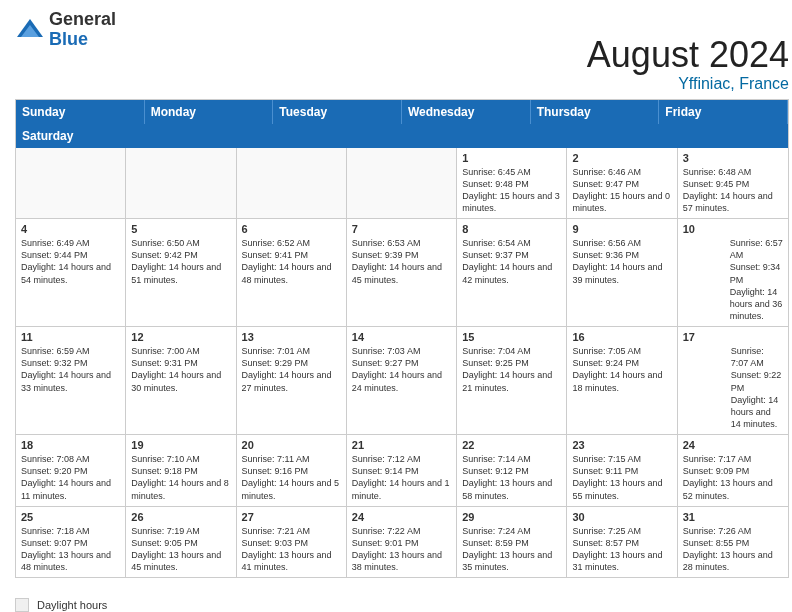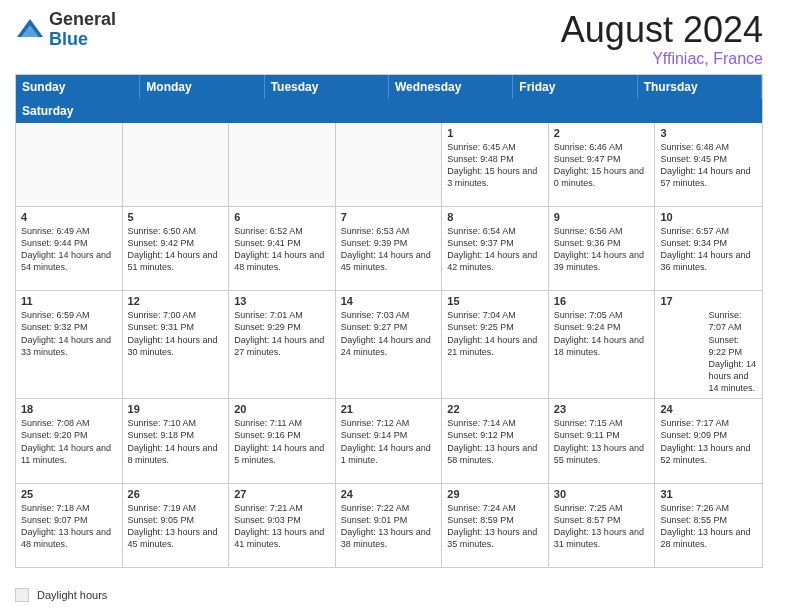--- a/index.html
+++ b/index.html
@@ -6,21 +6,21 @@
     body {
       font-family: Arial, sans-serif;
       background: #fff;
       width: 792px;
       height: 612px;
       overflow: hidden;
     }
     .page {
       width: 792px;
       height: 612px;
-      padding: 10px 29px 10px 15px;
+      padding: 10px 3px 10px 15px;
       display: flex;
       flex-direction: column;
     }
     .header {
       display: flex;
       justify-content: space-between;
       align-items: flex-start;
       margin-bottom: 6px;
     }
     .logo {
@@ -48,24 +48,25 @@
       height: 30px;
     }
     .title-block {
       text-align: right;
     }
     .title-month {
       font-size: 36px;
       font-weight: normal;
       color: #222;
       line-height: 1.1;
+      margin-top: 25px;
     }
     .title-location {
       font-size: 16px;
-      color: #8b5cf6;
+      color: #0369a1;
     }
     .calendar {
       flex: 1;
       display: flex;
       flex-direction: column;
       border: 1px solid #ccc;
     }
     .cal-header {
       display: grid;
       grid-template-columns: repeat(6, 1fr);
@@ -151,22 +152,22 @@
       <div class="title-location">Yffiniac, France</div>
     </div>
   </div>
 
   <div class="calendar">
     <div class="cal-header">
     <div class="cal-header-cell">Sunday</div>
         <div class="cal-header-cell">Monday</div>
         <div class="cal-header-cell">Tuesday</div>
         <div class="cal-header-cell">Wednesday</div>
+        <div class="cal-header-cell">Thursday</div>
         <div class="cal-header-cell">Friday</div>
-        <div class="cal-header-cell">Thursday</div>
         <div class="cal-header-cell">Saturday</div>
       </div>
     <div class="cal-body">
     <div class="cal-row">
           <div class="cal-cell empty"></div>
           <div class="cal-cell empty"></div>
           <div class="cal-cell empty"></div>
           <div class="cal-cell empty"></div>
           <div class="cal-cell">
             <span class="day-num">1</span>
@@ -219,21 +220,21 @@
 Daylight: 14 hours and 42 minutes.</div>
           </div>
           <div class="cal-cell">
             <span class="day-num">9</span>
             <div class="cell-text" style="white-space: pre-line;">Sunrise: 6:56 AM
 Sunset: 9:36 PM
 Daylight: 14 hours and 39 minutes.</div>
           </div>
           <div class="cal-cell">
             <span class="day-num">10</span>
-            <div class="cell-text" style="white-space: pre-line;">Sunrise: 6:57 AM
+            <div class="cell-text" style="white-space: pre-line; margin-left: 47px;">Sunrise: 6:57 AM
 Sunset: 9:34 PM
 Daylight: 14 hours and 36 minutes.</div>
           </div>
         </div>
         <div class="cal-row">
           <div class="cal-cell">
             <span class="day-num">11</span>
             <div class="cell-text" style="white-space: pre-line;">Sunrise: 6:59 AM
 Sunset: 9:32 PM
 Daylight: 14 hours and 33 minutes.</div>

